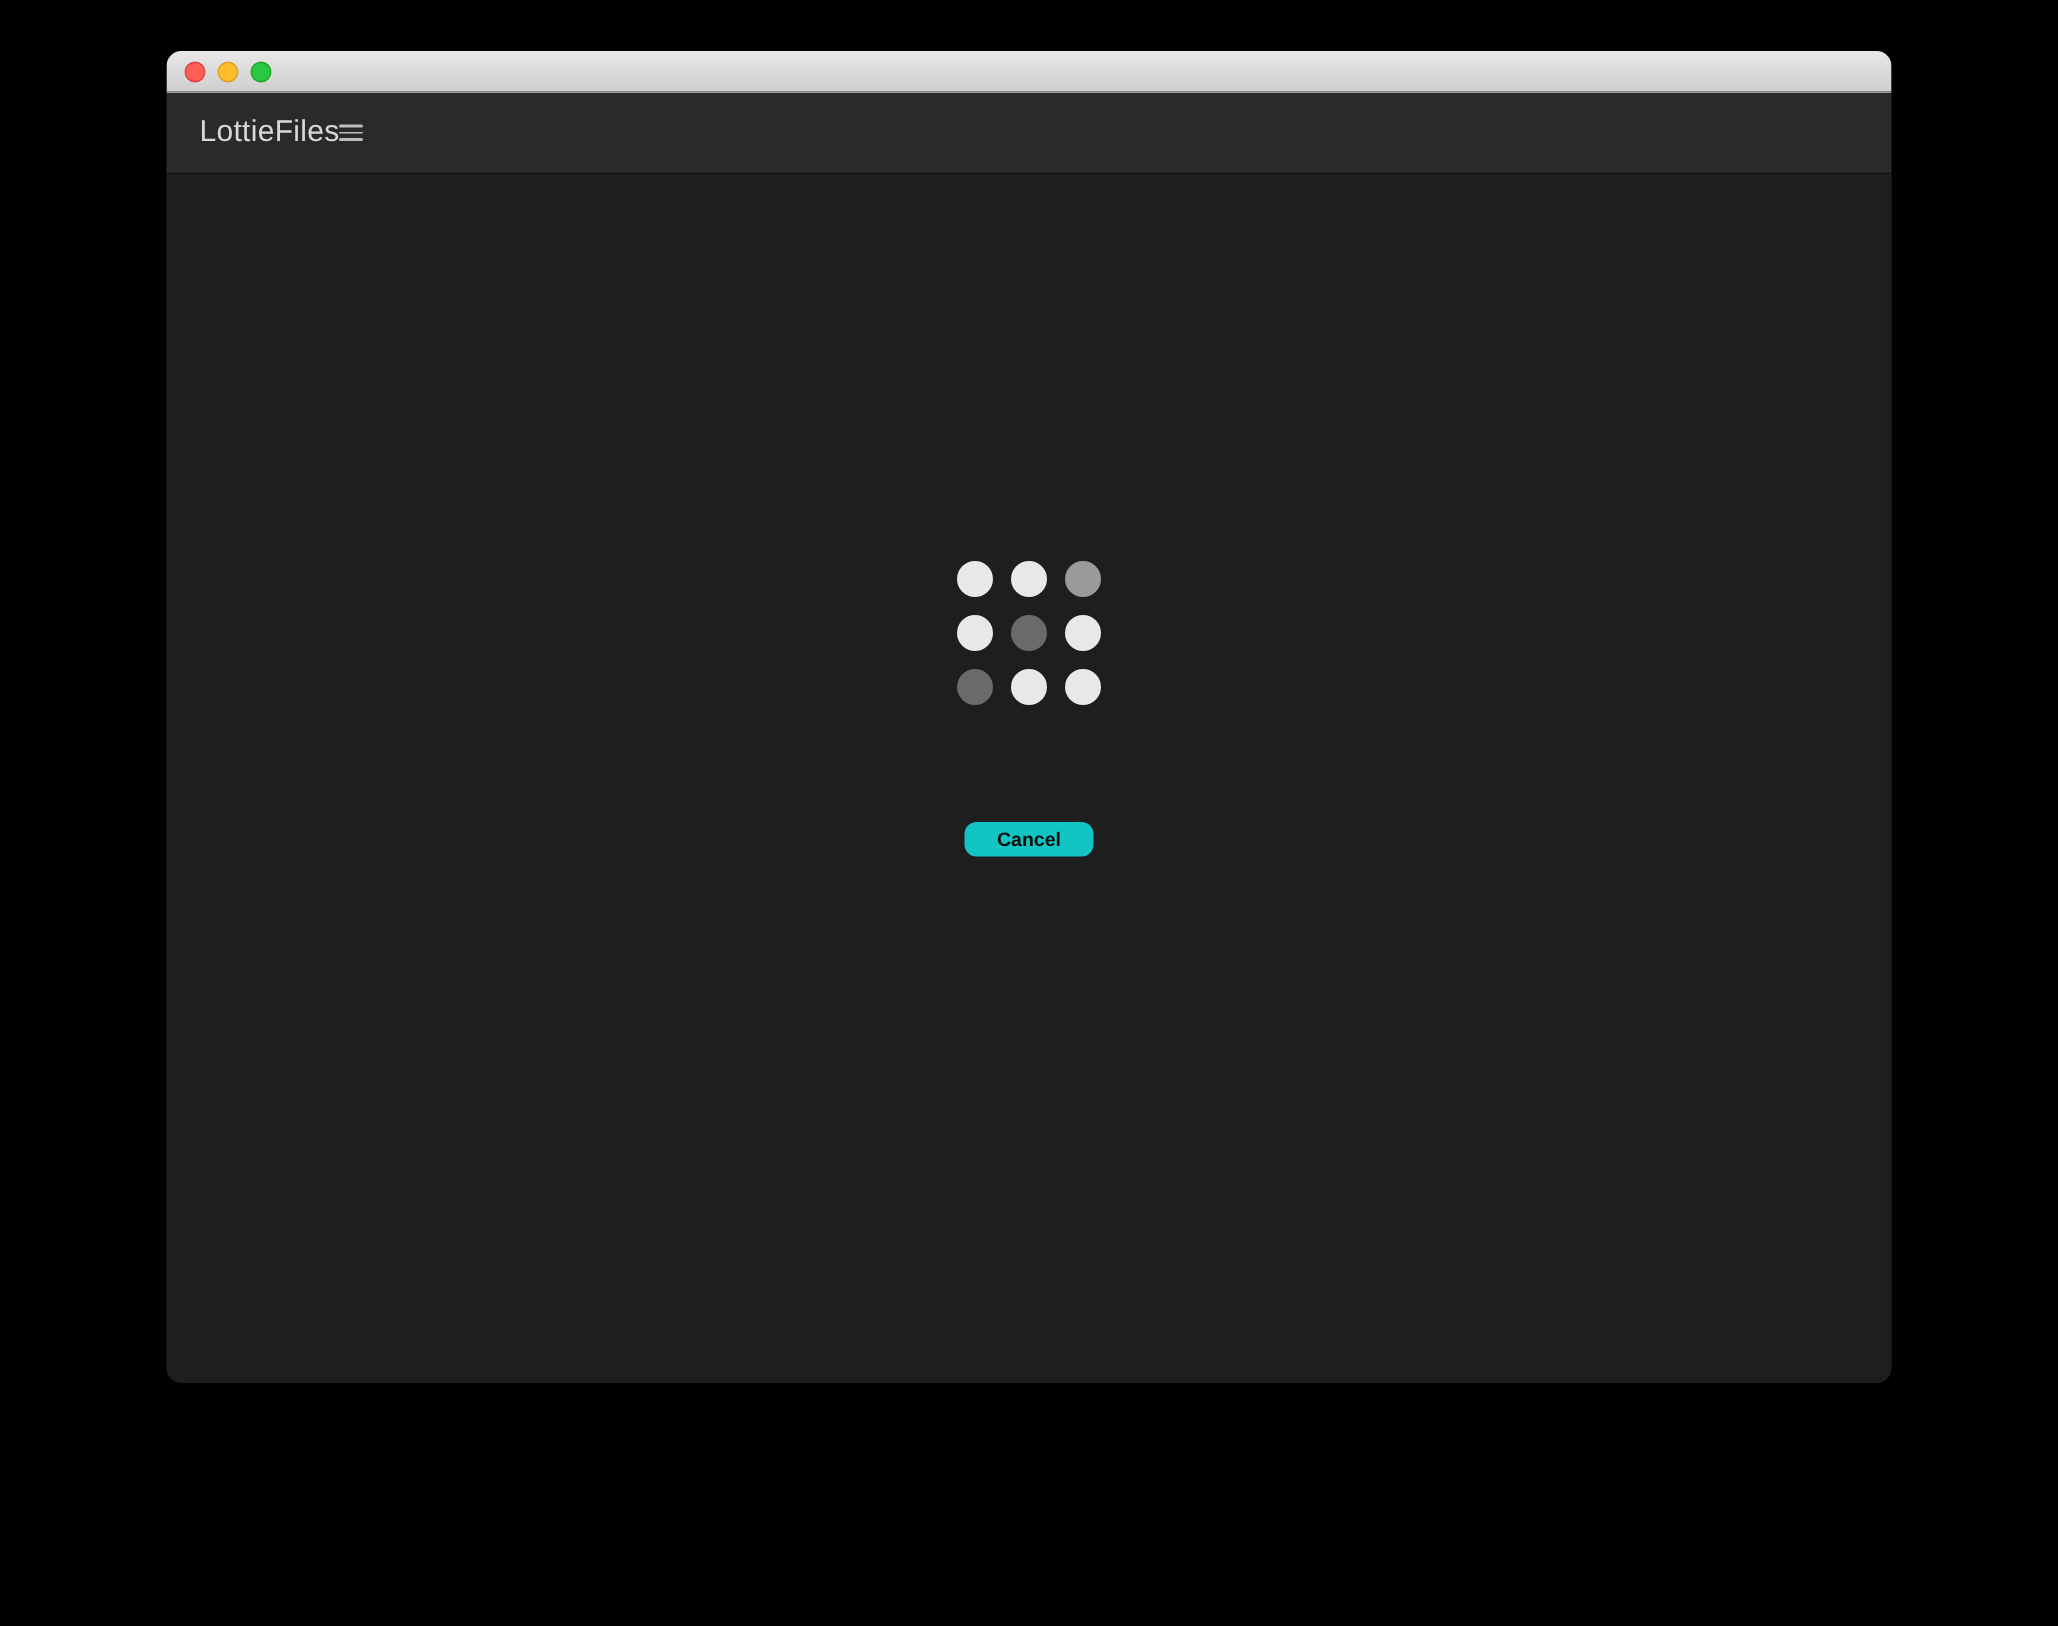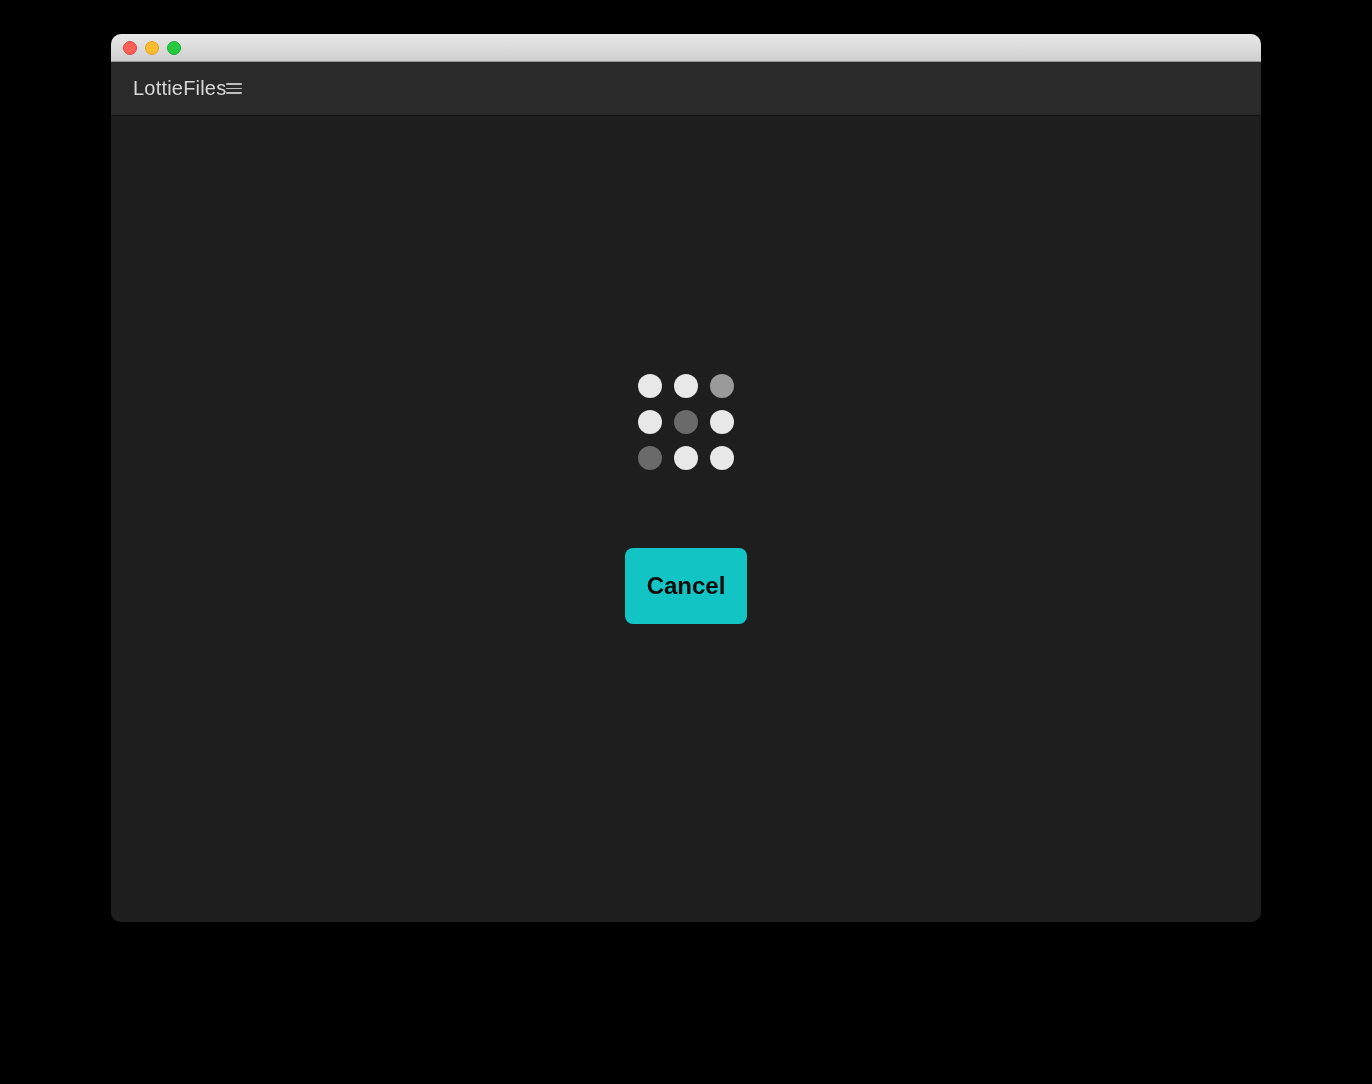--- a/index.html
+++ b/index.html
@@ -118,22 +118,22 @@
       font-weight: 400;
       letter-spacing: 0.2px;
       margin-bottom: 68px;
     }
 
     .cancel-btn {
       background: #12c4c4;
       color: #0a0a0a;
       border: none;
       border-radius: 8px;
-      padding: 24px 22px;
-      font-size: 24px;
+      padding: 4px 22px;
+      font-size: 13px;
       font-weight: 600;
       cursor: pointer;
     }
   </style>
 </head>
 <body>
 
 <div class="window">
 
   <div class="titlebar">

